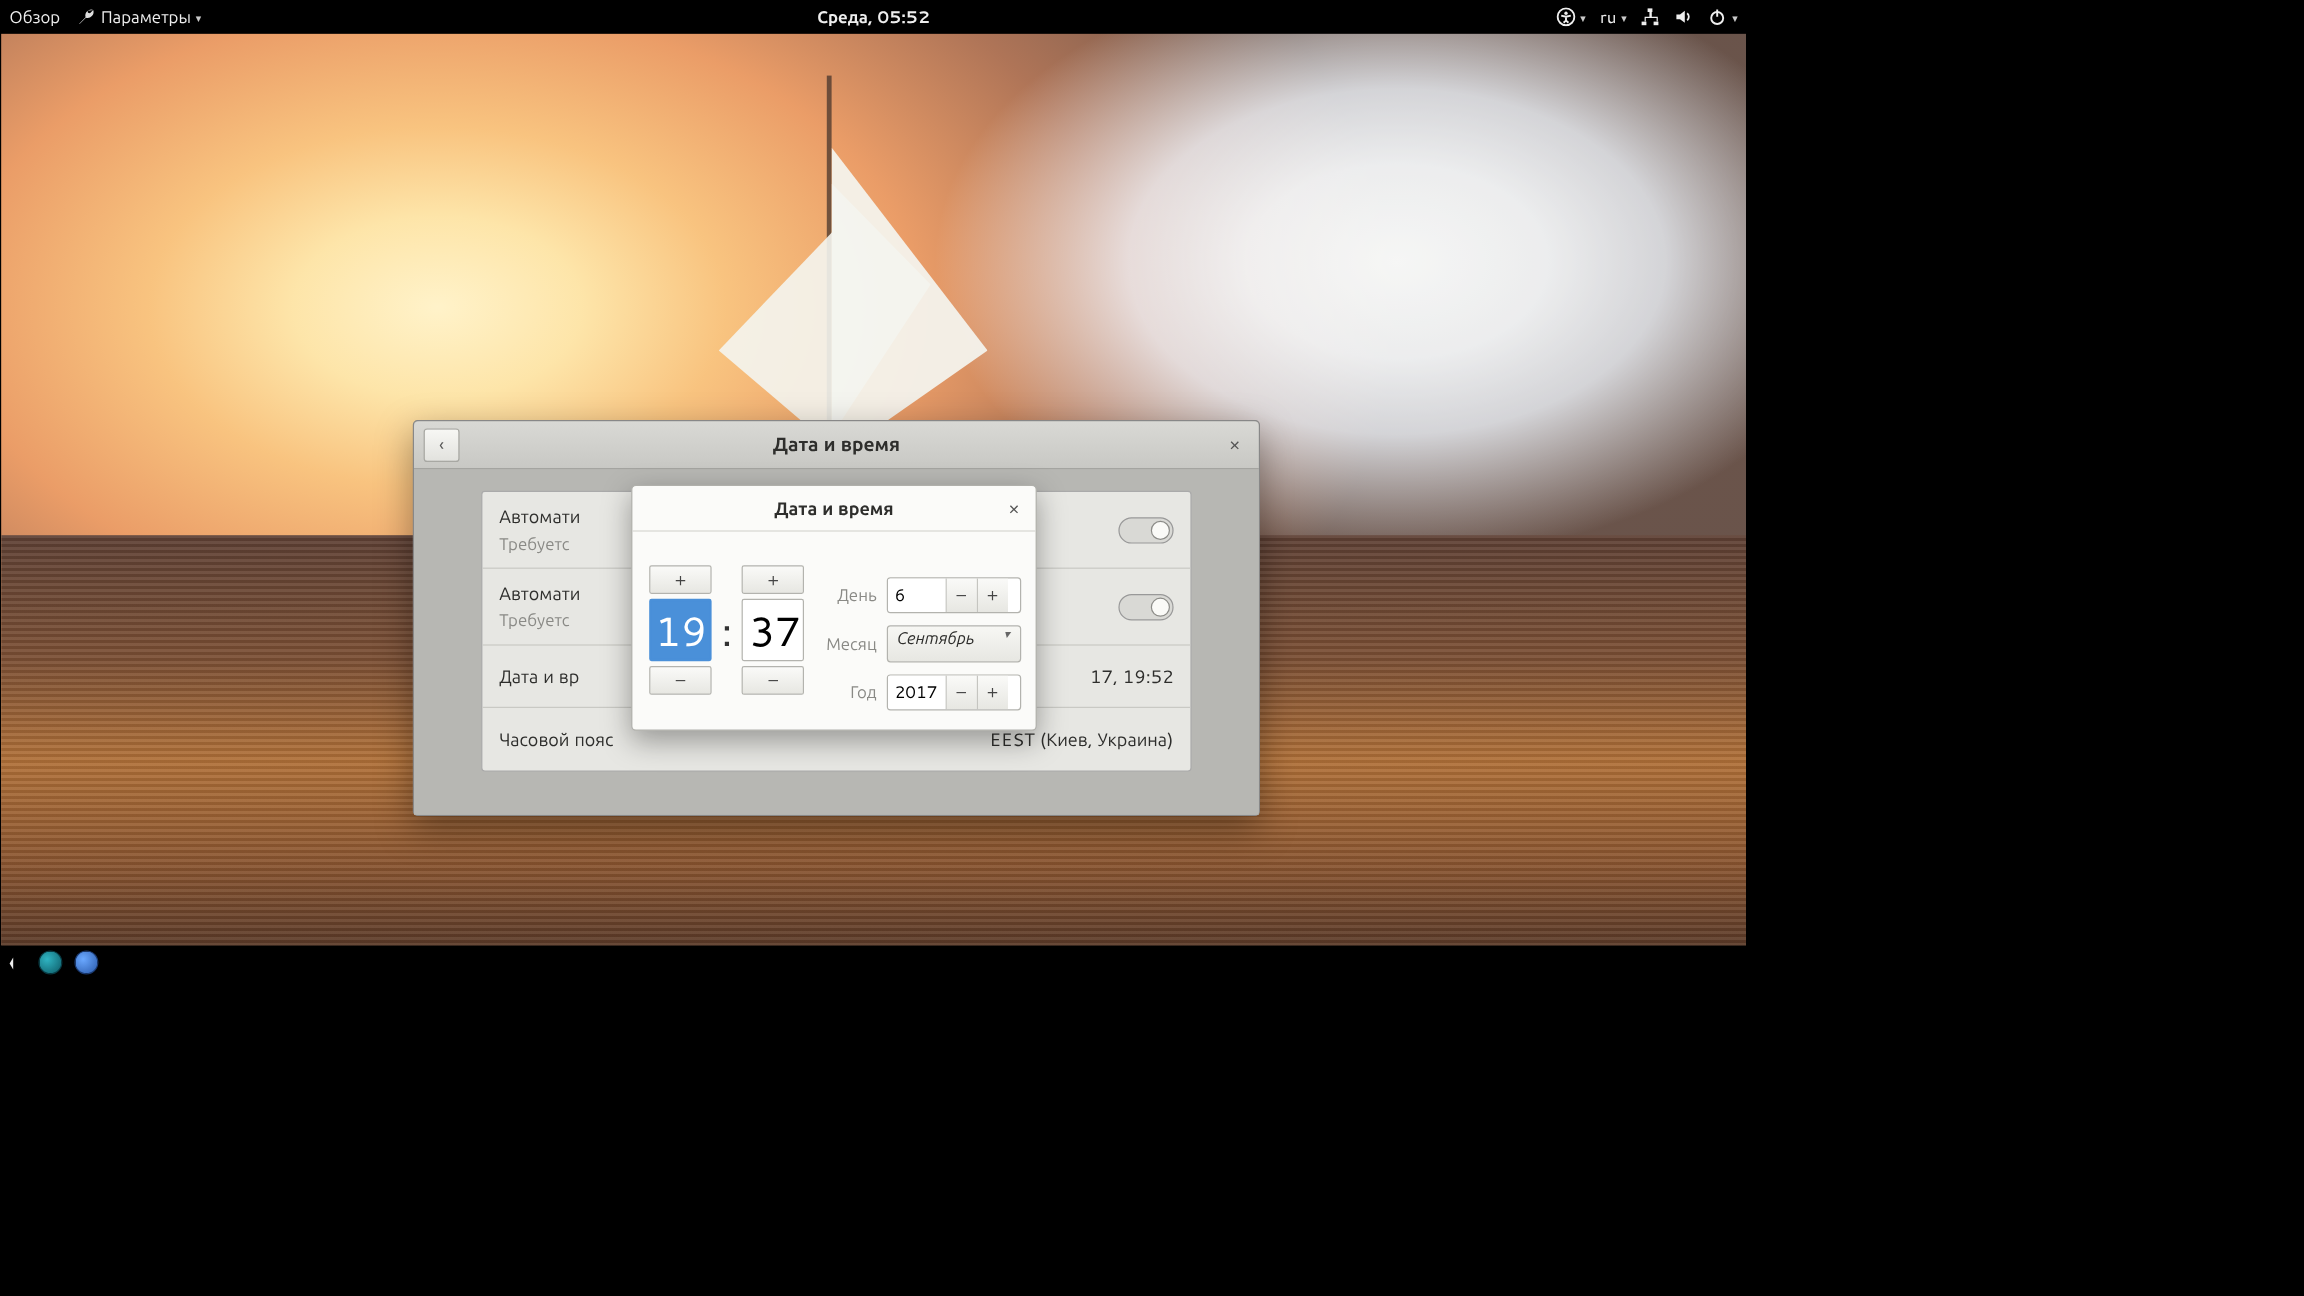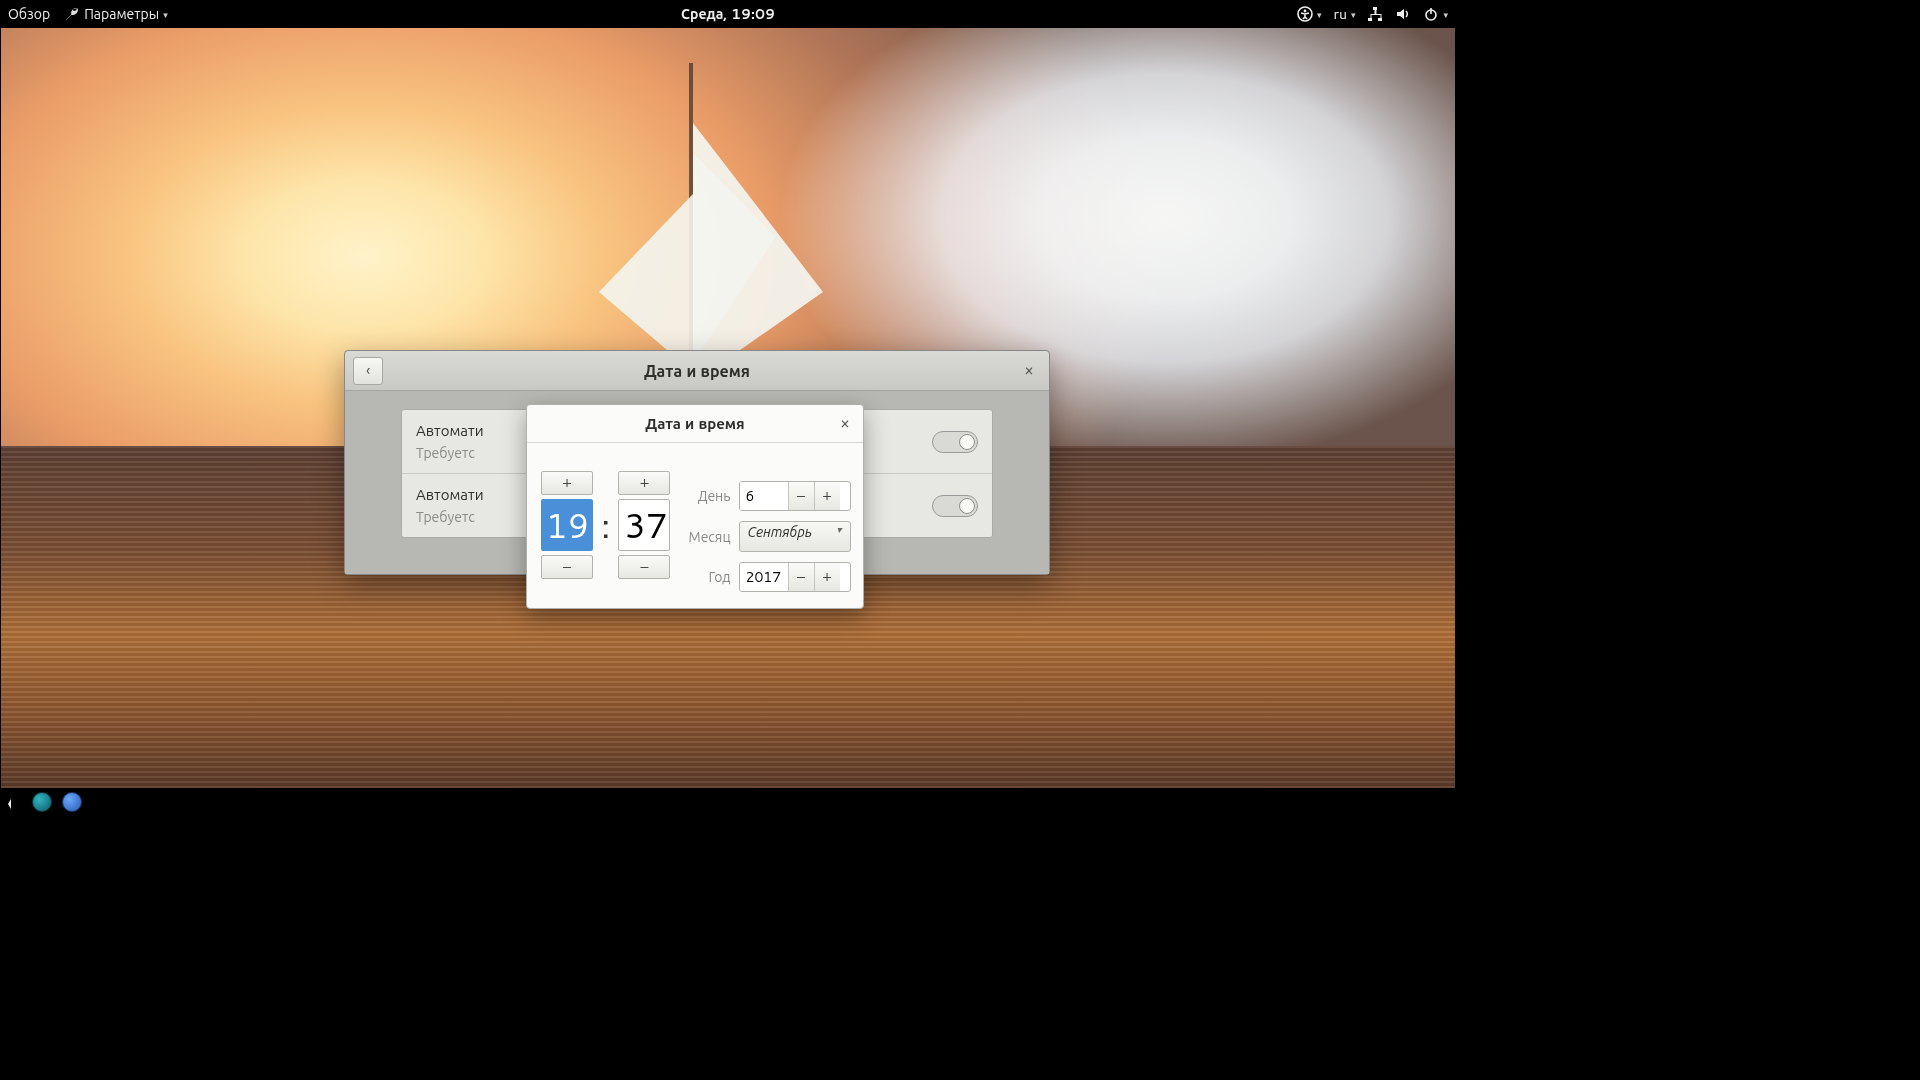--- a/index.html
+++ b/index.html
@@ -170,21 +170,21 @@
       <span class="icon16">
         <svg viewBox="0 0 16 16">
             <path fill="#ddd" d="M13.7 2.3a5 5 0 0 0-6.4 6.1L2 13.7l.3.3 5.3-5.3a5 5 0 0 0 6.1-6.4l-2.7 2.7-1.7-.3-.3-1.7z"></path>
           </svg>
       </span>
       <span>Параметры</span>
       <span class="caret">▾</span>
     </span>
   </div>
   <div class="tp-center">
-    <span>Среда, 19:09</span>
+    <span>Среда, 05:52</span>
   </div>
   <div class="tp-right">
     <span class="tp-item">
       <span class="icon16">
         <svg viewBox="0 0 16 16">
             <circle cx="8" cy="8" r="7" fill="none" stroke="#eee" stroke-width="1.6"></circle>
             <circle cx="8" cy="5" r="1.4" fill="#eee"></circle>
             <path stroke="#eee" stroke-width="1.6" fill="none" d="M4 7l4 1 4-1M8 8v3m0 0l-2 2m2-2l2 2"></path>
           </svg>
       </span>
@@ -247,20 +247,28 @@
       </div>
       <div class="settings-row">
         <div class="row-labels">
           <span class="row-title">Автомати</span>
           <span class="row-sub">Требуетс</span>
         </div>
         <div class="switch">
             <div class="switch-knob"></div>
           </div>
       </div>
+      <div class="settings-row">
+        <span class="row-title">Дата и вр</span>
+        <span class="row-value">17, 19:52</span>
+      </div>
+      <div class="settings-row">
+        <span class="row-title">Часовой пояс</span>
+        <span class="row-value">EEST (Киев, Украина)</span>
+      </div>
     </div>
   </div>
 </div>
 
 <div class="popover">
   <div class="pop-head">
     <span>Дата и время</span>
     <button class="pop-close">
       <span>×</span>
     </button>

